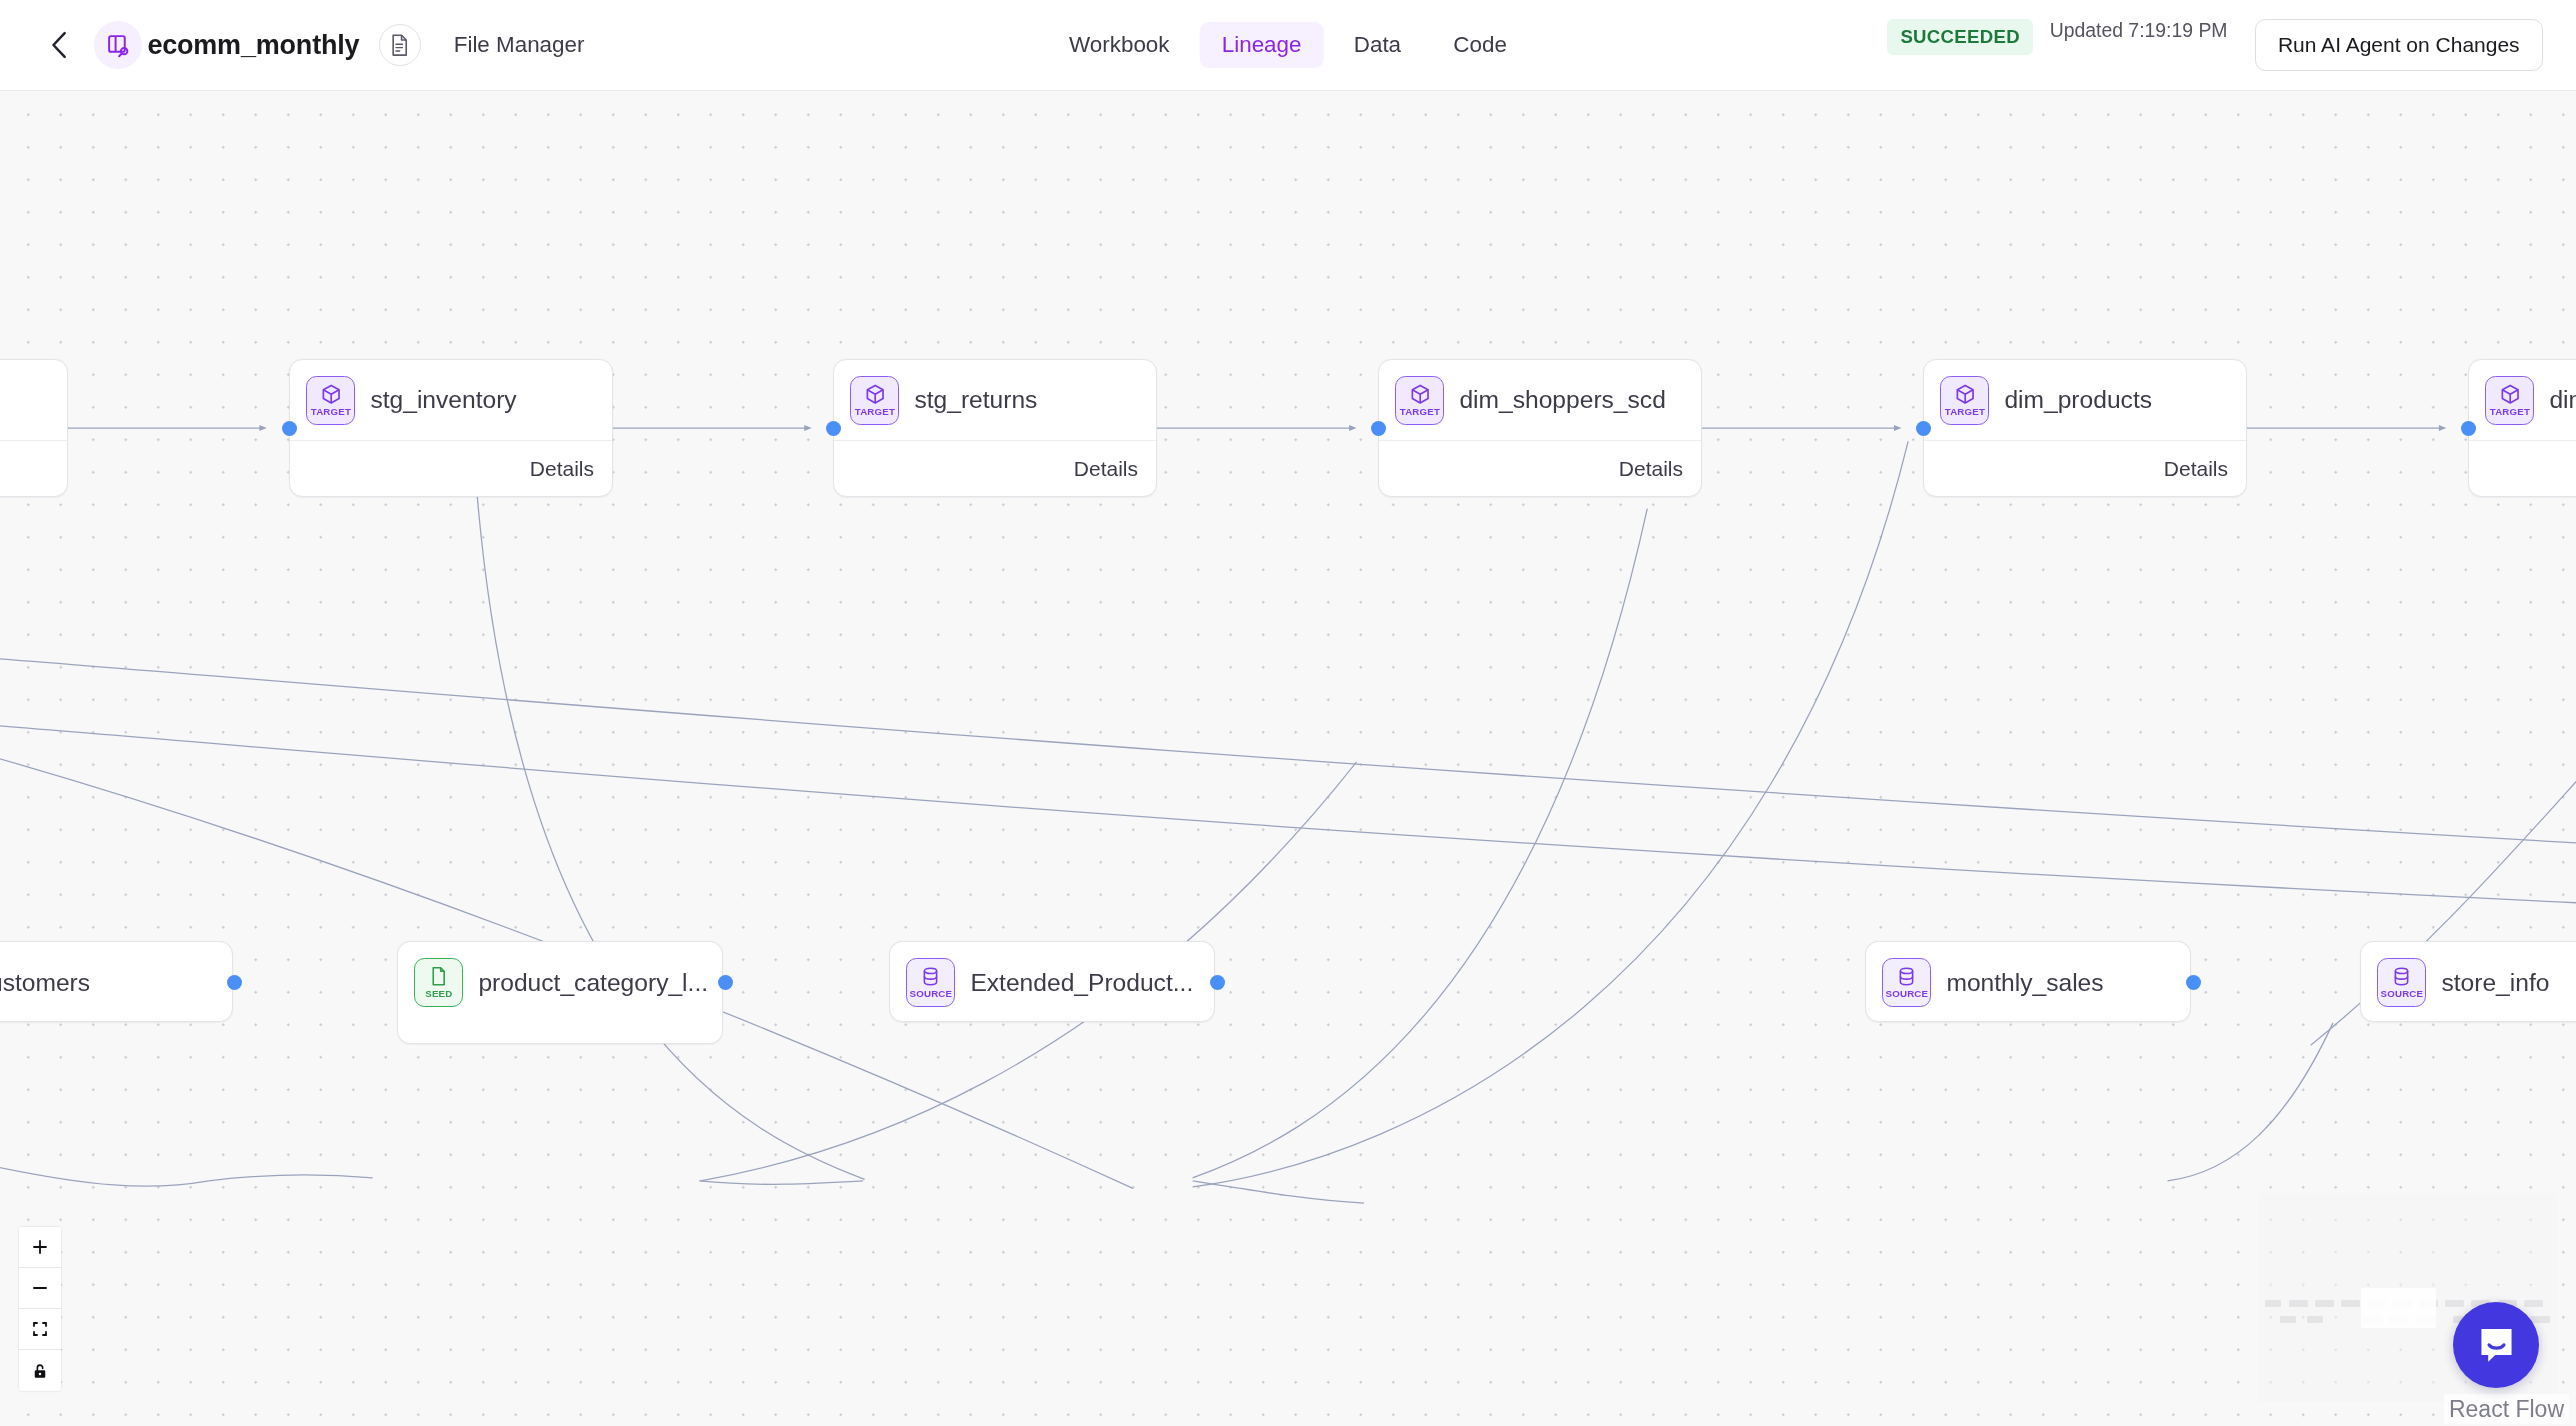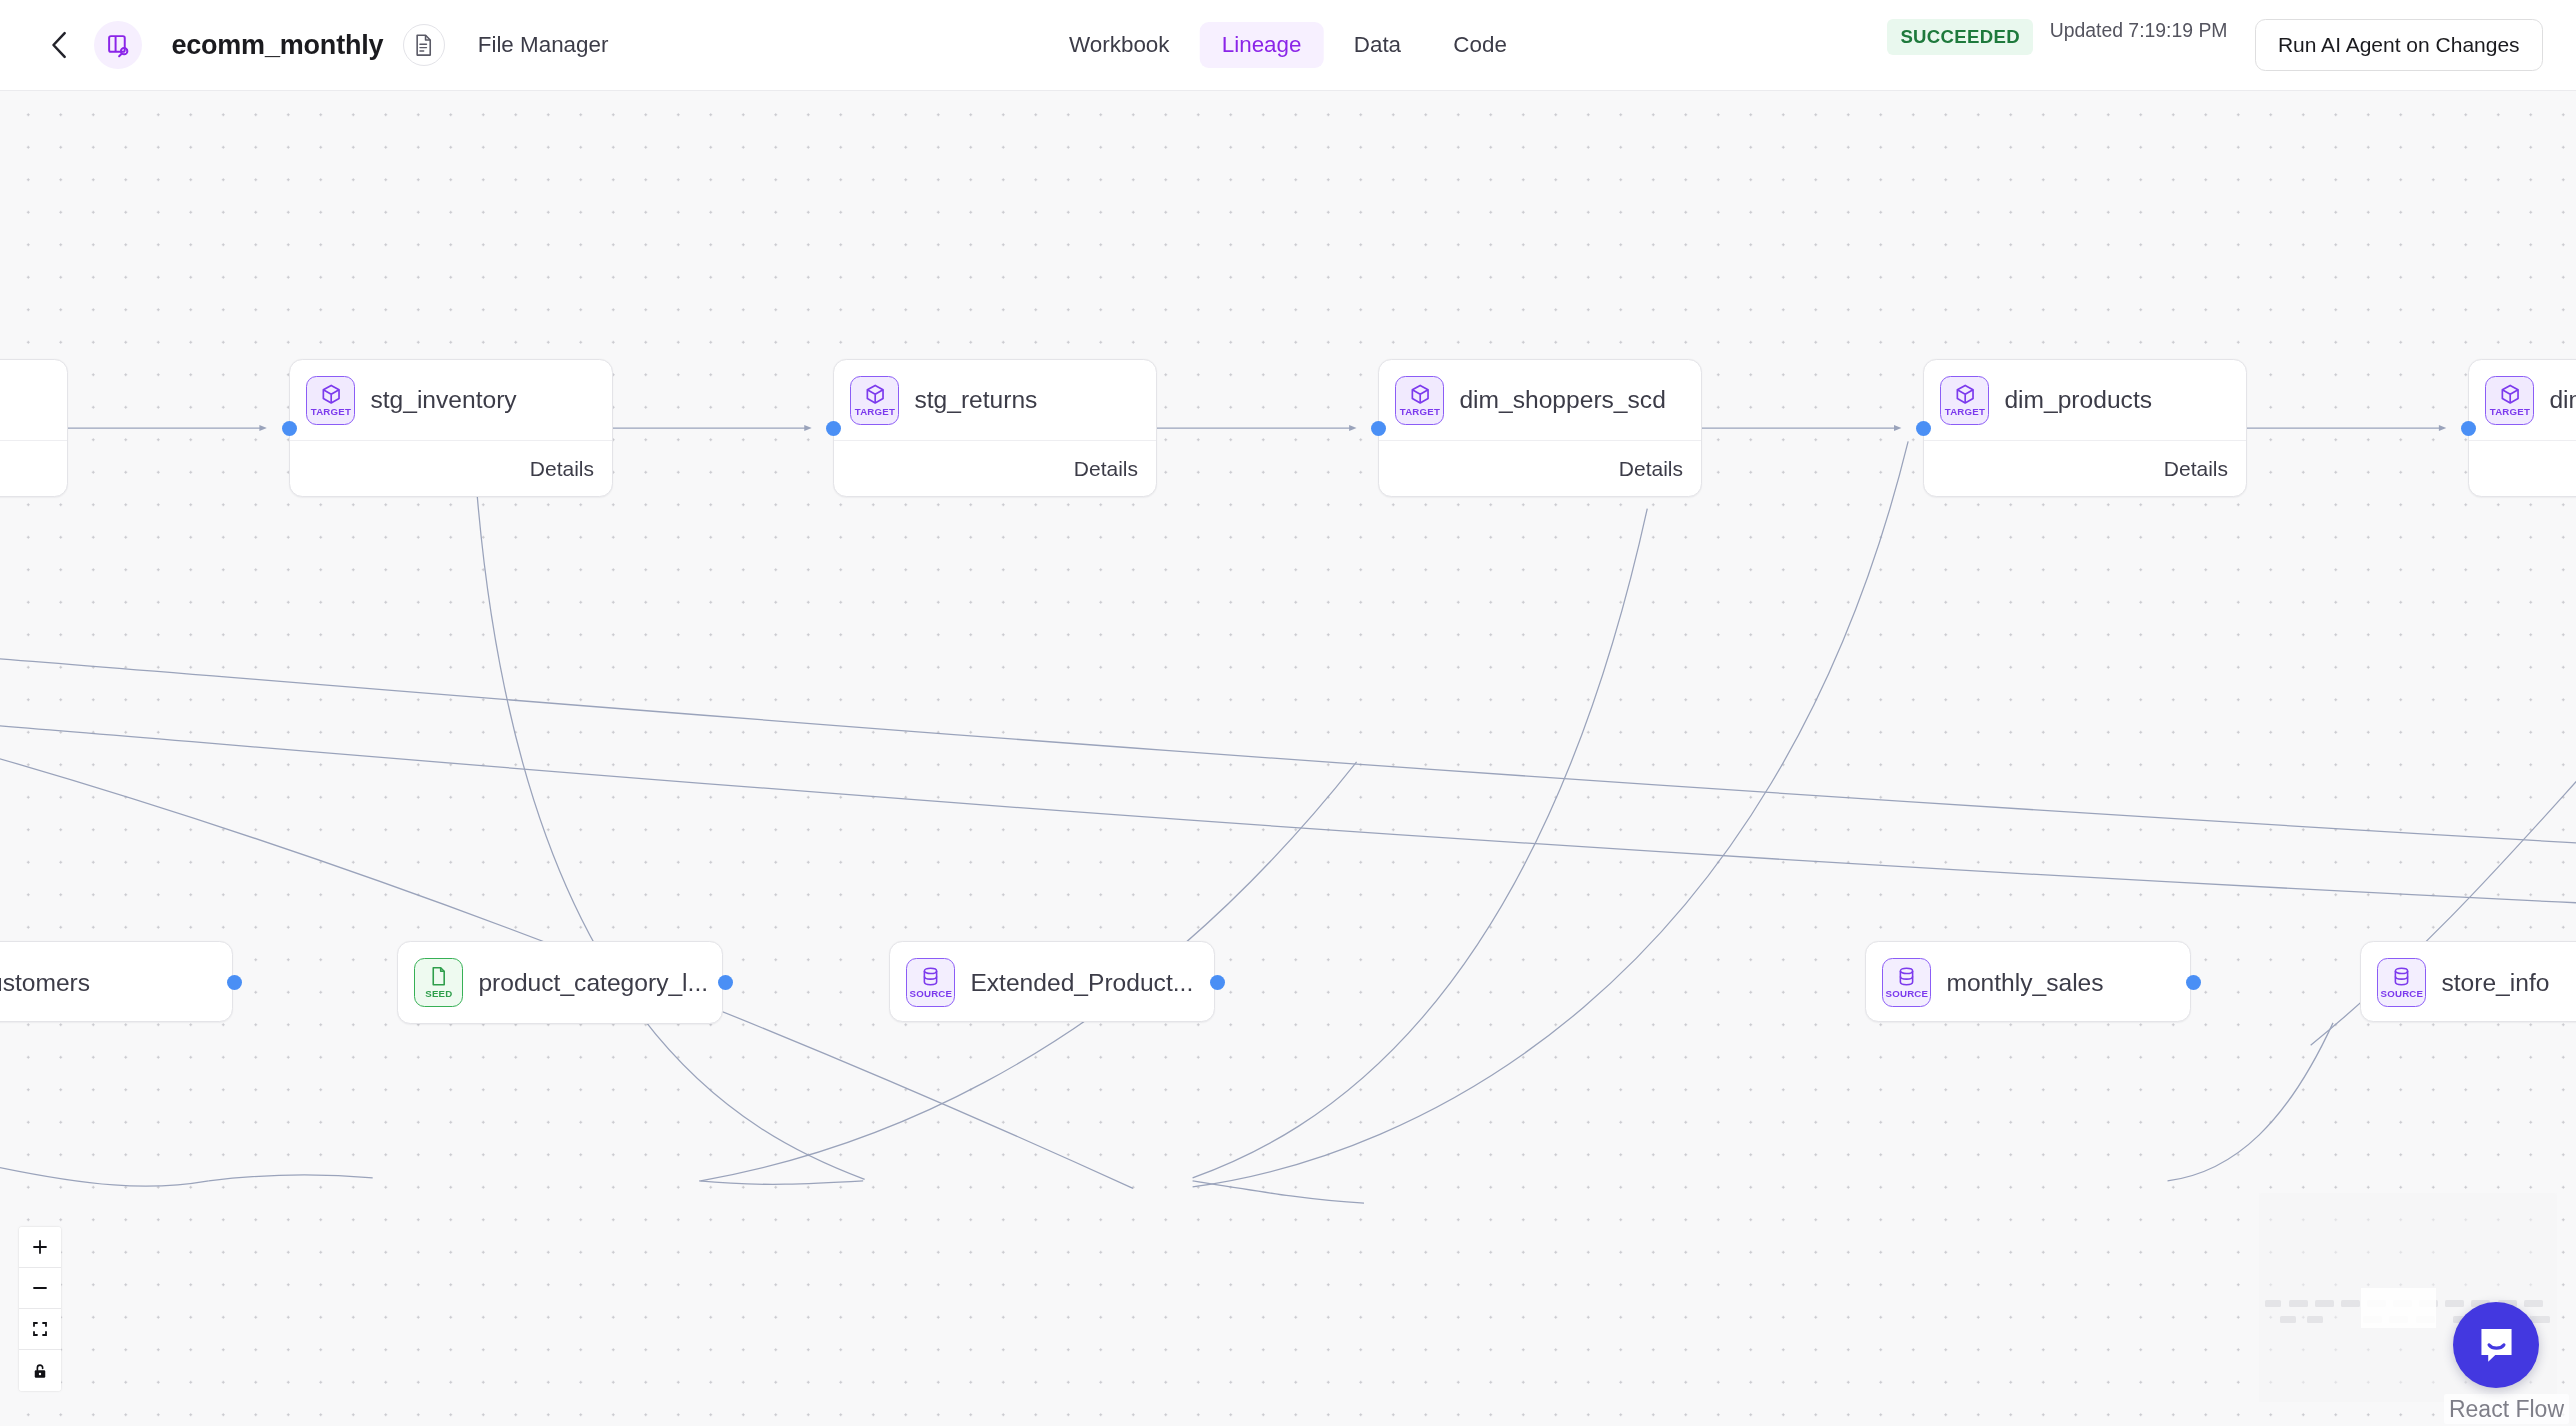--- a/index.html
+++ b/index.html
@@ -29,21 +29,21 @@
   #back-btn svg { display: block; }
 
   #project-badge {
     width: 48px; height: 48px; margin-left: 16.4px;
     border-radius: 50%;
     background: #f6effe;
     display: flex; align-items: center; justify-content: center;
     cursor: pointer;
   }
   #project-title {
-    margin-left: 29px;
+    margin-left: 5px;
     font-size: 27px; font-weight: bold; color: #1b1b1f;
     letter-spacing: -0.2px; white-space: nowrap;
   }
   #file-badge {
     width: 42px; height: 42px; margin-left: 19.4px;
     border-radius: 50%;
     border: 1.5px solid #e3e3e8;
     background: #fff;
     display: flex; align-items: center; justify-content: center;
     cursor: pointer;
@@ -379,21 +379,21 @@
       </div>
     </div>
 
     <div class="node" style="left:-134px; top:850px; width:343px; height:81px;">
       <div class="handle" style="left:336px; top:33px;"></div>
       <div class="node-head" style="height:81px; padding-left:72px;">
         <div class="node-title" style="margin-left:0;">_customers</div>
       </div>
     </div>
 
-    <div class="node" style="left:373px; top:850px; width:326px; height:83px;">
+    <div class="node" style="left:373px; top:850px; width:326px; height:103px;">
       <div class="handle" style="left:320px; top:33px;"></div>
       <div class="node-head" style="height:81px;">
         <div class="badge seed">
           <svg width="21" height="21" viewBox="0 0 20 24">
             <path d="M4 2 H12.5 L16.5 6 V21.4 H4 Z" fill="none" stroke="#2e9e4b" stroke-width="1.8" stroke-linejoin="round"></path>
             <path d="M12.5 2 V6 H16.5" fill="none" stroke="#2e9e4b" stroke-width="1.8" stroke-linejoin="round"></path>
           </svg>
           <span class="badge-label">SEED</span>
         </div>
         <div class="node-title">product_category_l...</div>

